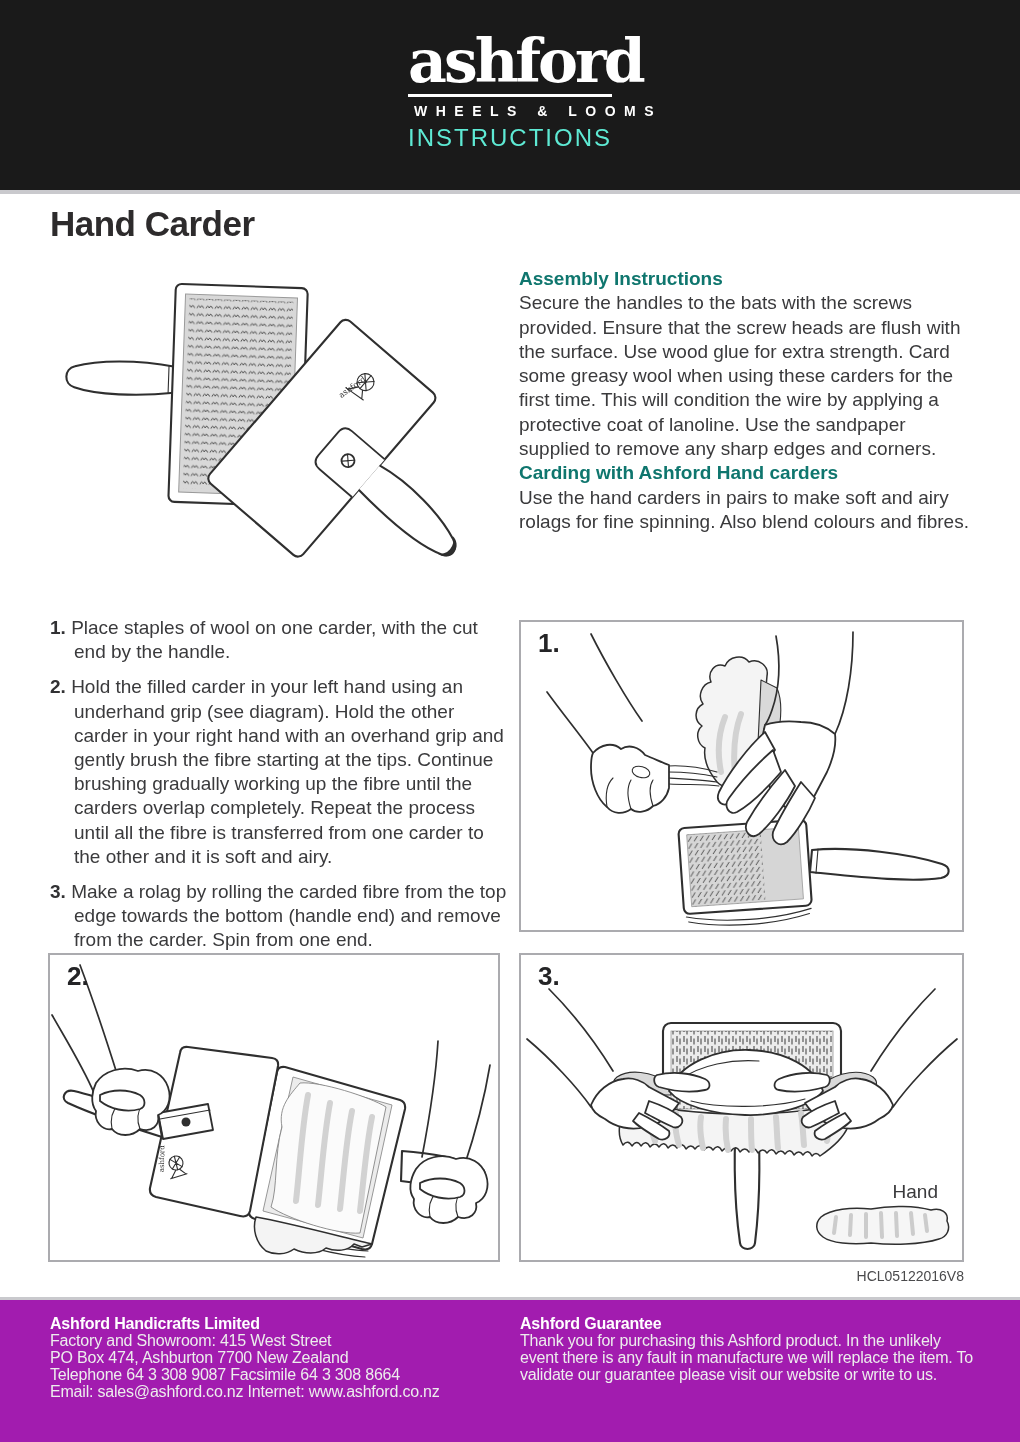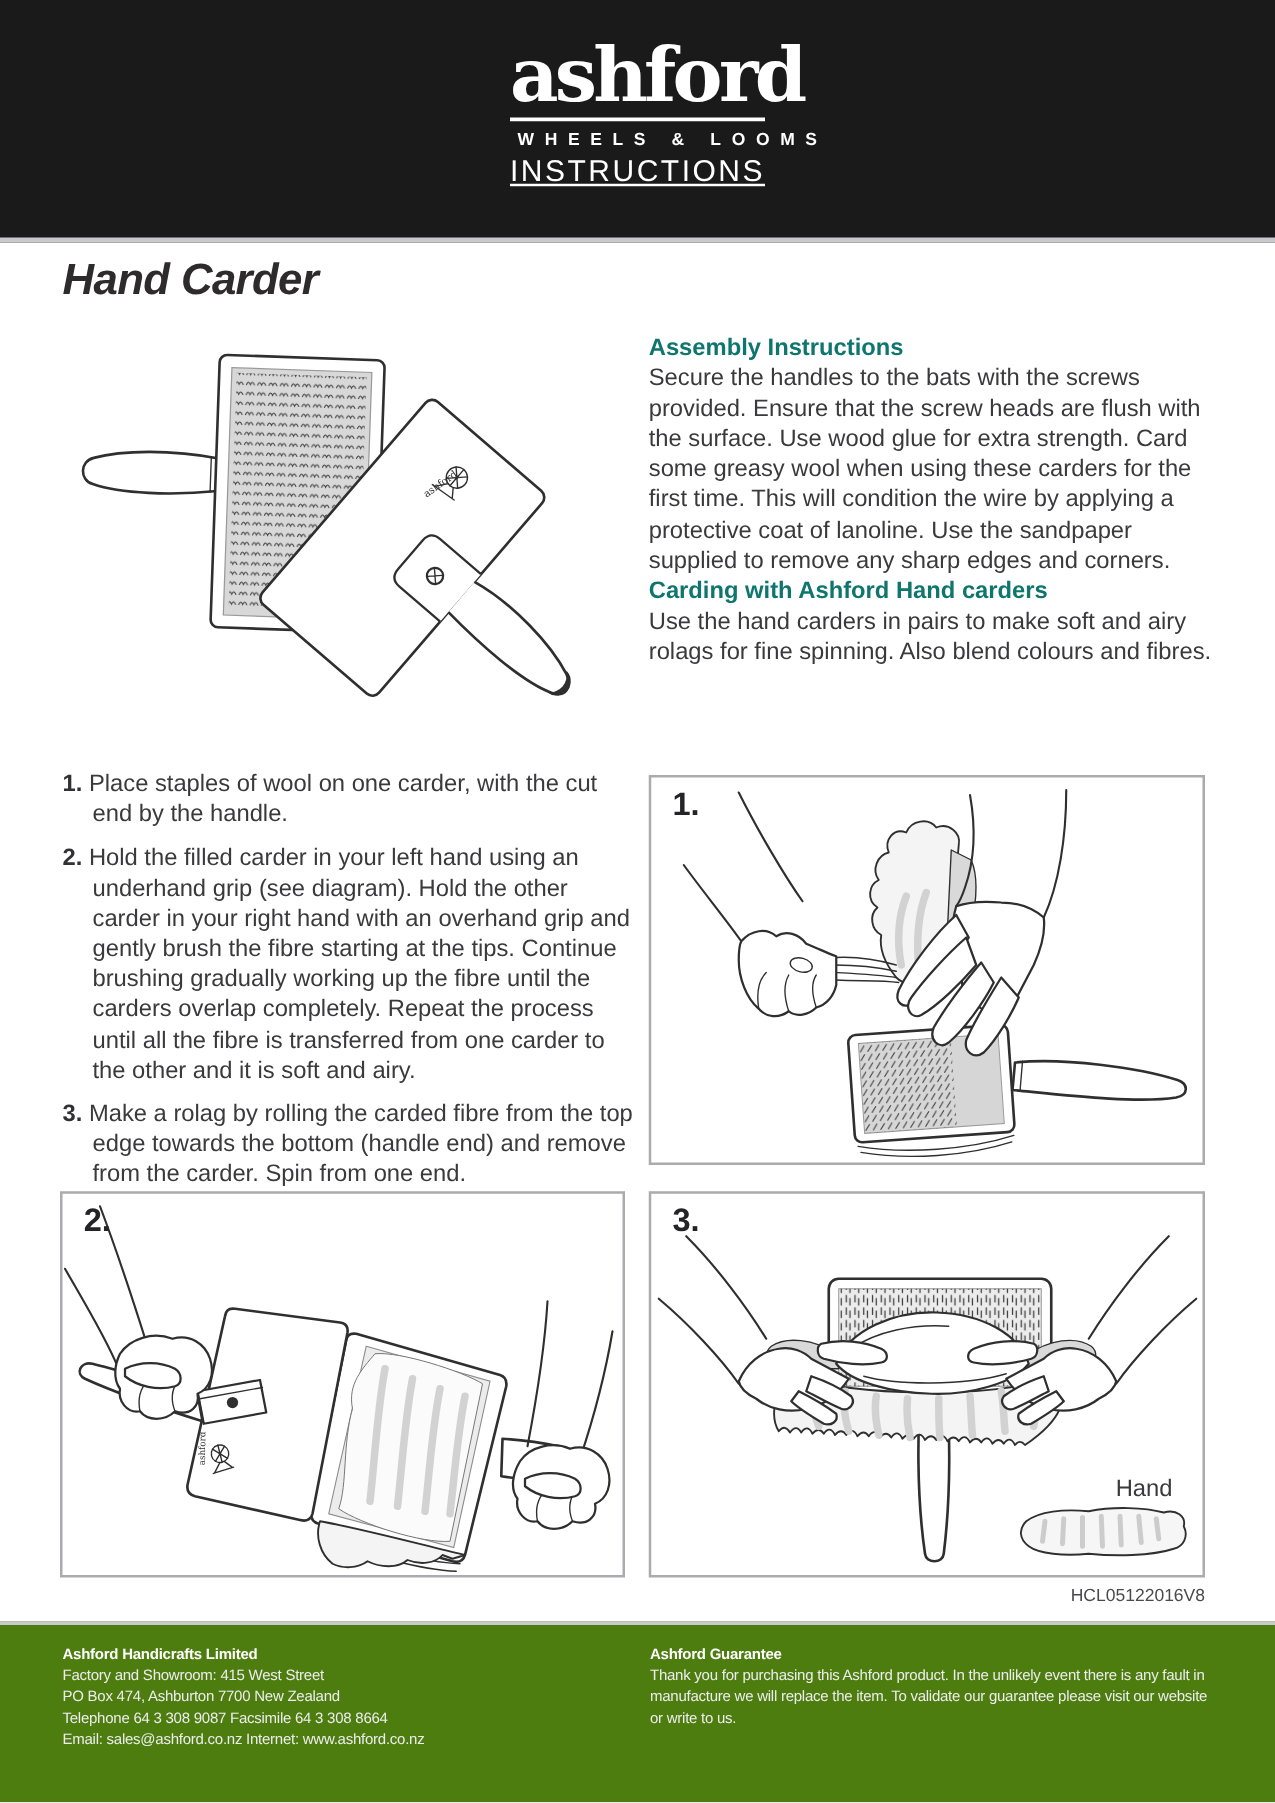--- a/index.html
+++ b/index.html
@@ -8,25 +8,25 @@
 
   
   .header{position:absolute;left:0;top:0;width:1020px;height:190px;background:#1a1a1a;
           border-bottom:4px solid #c9c9cd;text-align:center;}
   .logo{display:inline-block;width:204px;margin-top:30px;}
   .logo-word{font-family:"DejaVu Serif",serif;font-weight:bold;font-size:60px;line-height:1.05;
              color:#fff;letter-spacing:-3px;}
   .logo-rule{height:3px;background:#fff;margin-top:1px;}
   .logo-tagline{color:#fff;font-size:14px;font-weight:bold;letter-spacing:8.5px;margin-top:6px;
                 margin-left:6px;white-space:nowrap;}
-  .banner{color:#ffffff;font-size:24px;letter-spacing:2px;margin-top:5px;white-space:nowrap;text-decoration:underline;}
+  .banner{color:#5eead4;font-size:24px;letter-spacing:2px;margin-top:5px;white-space:nowrap;}
 
   
   .title{position:absolute;left:50px;top:204px;font-size:35px;font-weight:bold;color:#2d2b2c;
-         letter-spacing:-0.5px;font-style:italic;}
+         letter-spacing:-0.5px;}
 
   
   .col-right{position:absolute;left:519px;top:267px;width:452px;font-size:19px;line-height:24.3px;}
   .subhead{font-weight:bold;color:#0f766e;}
   .col-right p{margin:0;}
 
   .steps{position:absolute;left:50px;top:616px;width:460px;font-size:19px;line-height:24.2px;}
   .step{padding-left:24px;text-indent:-24px;margin-bottom:11px;}
   .step .num{font-weight:bold;color:#313133;}
 
@@ -37,23 +37,23 @@
   .fig3{left:519px;top:953px;width:445px;height:309px;}
   .figlabel{position:absolute;left:17px;top:6px;font-size:26px;font-weight:bold;color:#242426;}
   .rolag-label{position:absolute;right:24px;top:226px;font-size:19px;color:#3a3a3c;}
   .figbox svg, .fig-top svg{position:absolute;left:0;top:0;}
   .fig-top{position:absolute;left:58px;top:272px;width:448px;height:330px;}
 
   .doccode{position:absolute;left:519px;top:1268px;width:445px;text-align:right;
            font-size:14px;color:#4a4a4c;}
 
   
-  .footer{position:absolute;left:0;top:1297px;width:1020px;height:145px;background:#4d7c0f;
+  .footer{position:absolute;left:0;top:1297px;width:1020px;height:145px;background:#a21caf;
           border-top:3px solid #c9c9cd;box-sizing:border-box;color:#ededed;
-          font-size:12px;line-height:17px;letter-spacing:-0.2px;}
+          font-size:16px;line-height:17px;letter-spacing:-0.2px;}
   .f-left{position:absolute;left:50px;top:15px;width:445px;}
   .f-right{position:absolute;left:520px;top:15px;width:455px;}
   .f-head{font-weight:bold;color:#ffffff;}
 
   
   .ln{fill:none;stroke:#2f2f2f;stroke-width:1.7;stroke-linecap:round;}
   .thin{fill:none;stroke:#2f2f2f;stroke-width:1.1;stroke-linecap:round;}
   .wt{fill:#ffffff;stroke:#2f2f2f;stroke-width:1.8;stroke-linejoin:round;}
   .wt2{fill:#ffffff;stroke:#2f2f2f;stroke-width:2.1;stroke-linejoin:round;}
   .gy{fill:#d9d9d9;stroke:#2f2f2f;stroke-width:1.1;stroke-linejoin:round;}

